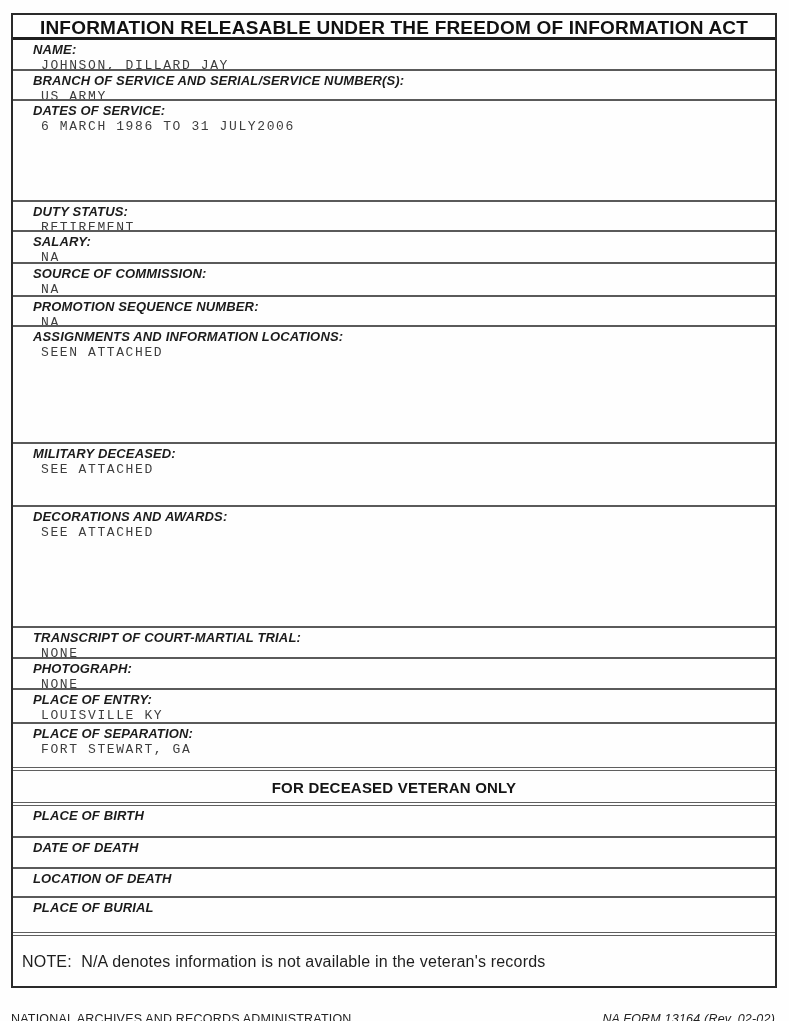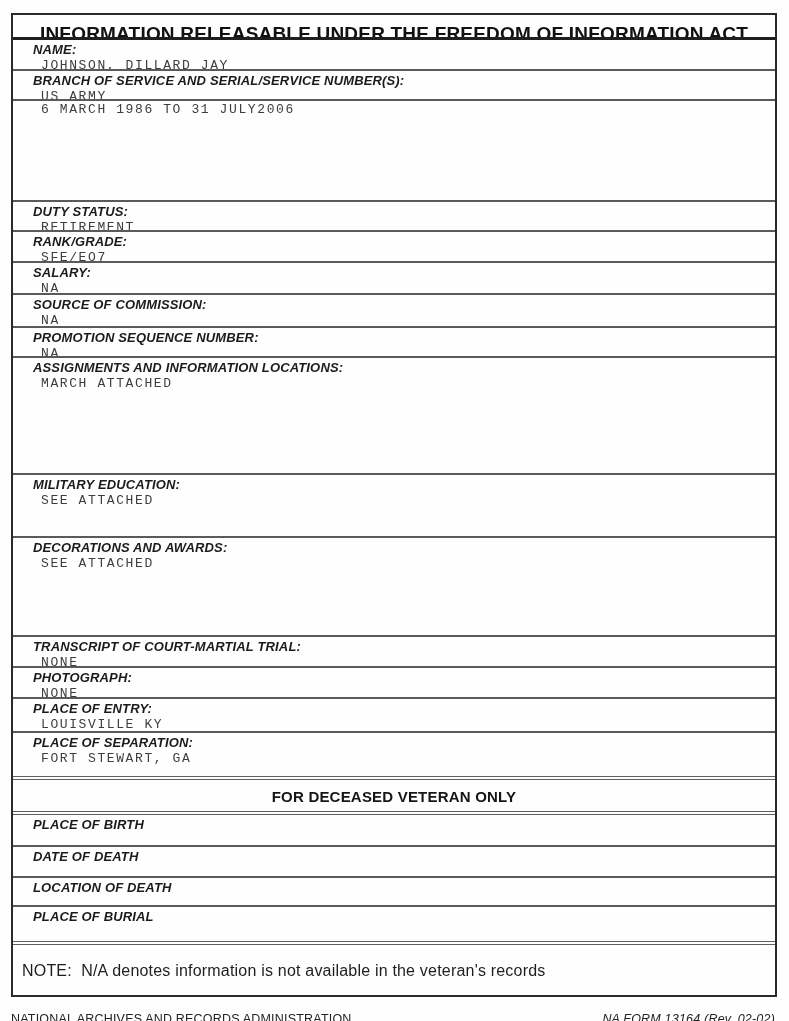--- a/index.html
+++ b/index.html
@@ -21,21 +21,21 @@
     background: #fefefe;
   }
   .title-bar {
     height: 25px;
     border-bottom: 3px solid #1f1f1f;
     text-align: center;
     font-weight: bold;
     font-size: 19px;
     letter-spacing: 0.2px;
     color: #111;
-    padding-top: 8px;
+    padding-top: 2px;
     white-space: nowrap;
     overflow: hidden;
   }
   .row {
     position: relative;
     border-top: 2px solid #5a5a5a;
     overflow: hidden;
   }
   .row.first { border-top: none; }
   .row.heavy { border-top: 4px double #5f5f5f; }
@@ -97,59 +97,56 @@
       <div class="label">NAME:</div>
       <div class="value">JOHNSON, DILLARD JAY</div>
     </div>
 
     <div class="row" style="height:30px">
       <div class="label">BRANCH OF SERVICE AND SERIAL/SERVICE NUMBER(S):</div>
       <div class="value">US ARMY</div>
     </div>
 
     <div class="row" style="height:101px">
+      <div class="label">DATES OF SERVICE:</div>
       <div class="value">6 MARCH 1986 TO 31 JULY2006</div>
     </div>
 
     <div class="row" style="height:30px">
       <div class="label">DUTY STATUS:</div>
       <div class="value">RETIREMENT</div>
     </div>
 
-    <div class="row" style="height:31px">
-      <div class="label">RANK/GRADE:</div>
-      <div class="value">SFE/EO7</div>
-    </div>
 
     <div class="row" style="height:32px">
       <div class="label">SALARY:</div>
       <div class="value">NA</div>
     </div>
 
     <div class="row" style="height:33px">
       <div class="label">SOURCE OF COMMISSION:</div>
       <div class="value">NA</div>
     </div>
 
     <div class="row" style="height:30px">
       <div class="label">PROMOTION SEQUENCE NUMBER:</div>
       <div class="value">NA</div>
     </div>
 
     <div class="row" style="height:117px">
       <div class="label">ASSIGNMENTS AND INFORMATION LOCATIONS:</div>
-      <div class="value">MARCH ATTACHED</div>
+      <div class="value">SEEN ATTACHED</div>
     </div>
 
     <div class="row" style="height:63px">
-      <div class="label">MILITARY EDUCATION:</div>
+      <div class="label">MILITARY DECEASED:</div>
       <div class="value">SEE ATTACHED</div>
     </div>
 
-    <div class="row" style="height:99px">
+    <div class="row" style="height:121px">
       <div class="label">DECORATIONS AND AWARDS:</div>
       <div class="value">SEE ATTACHED</div>
     </div>
 
     <div class="row" style="height:31px">
       <div class="label">TRANSCRIPT OF COURT-MARTIAL TRIAL:</div>
       <div class="value">NONE</div>
     </div>
 
     <div class="row" style="height:31px">

